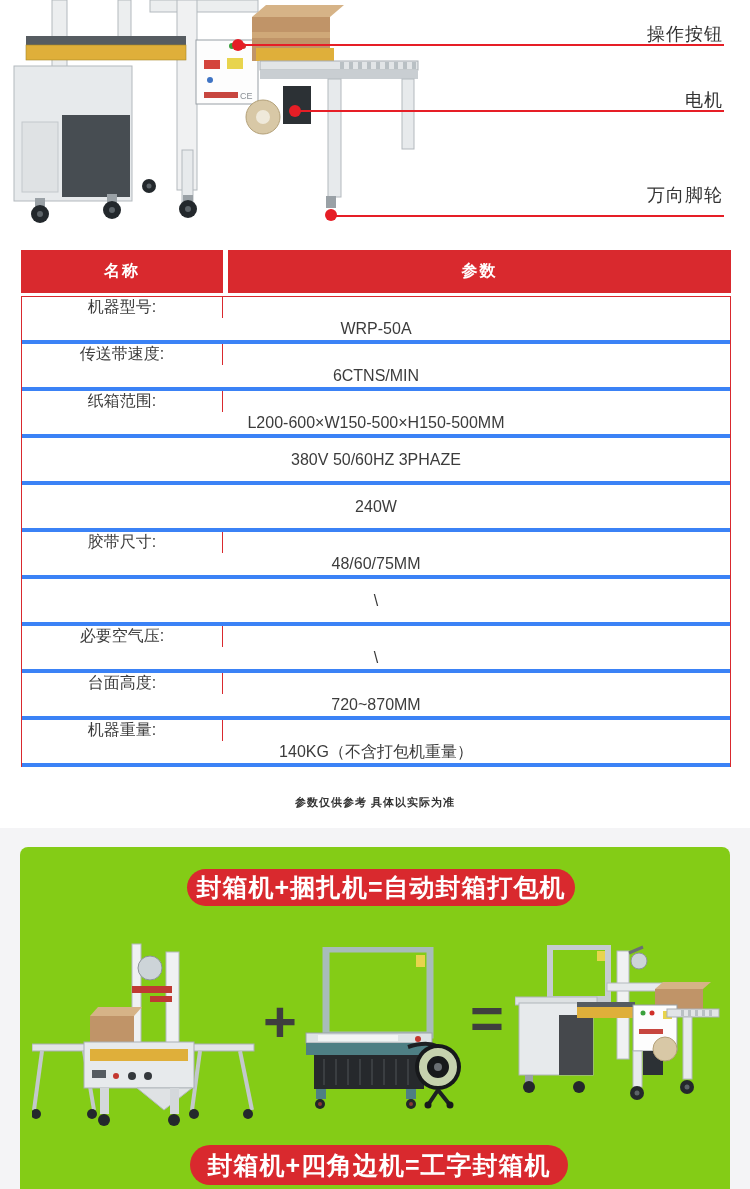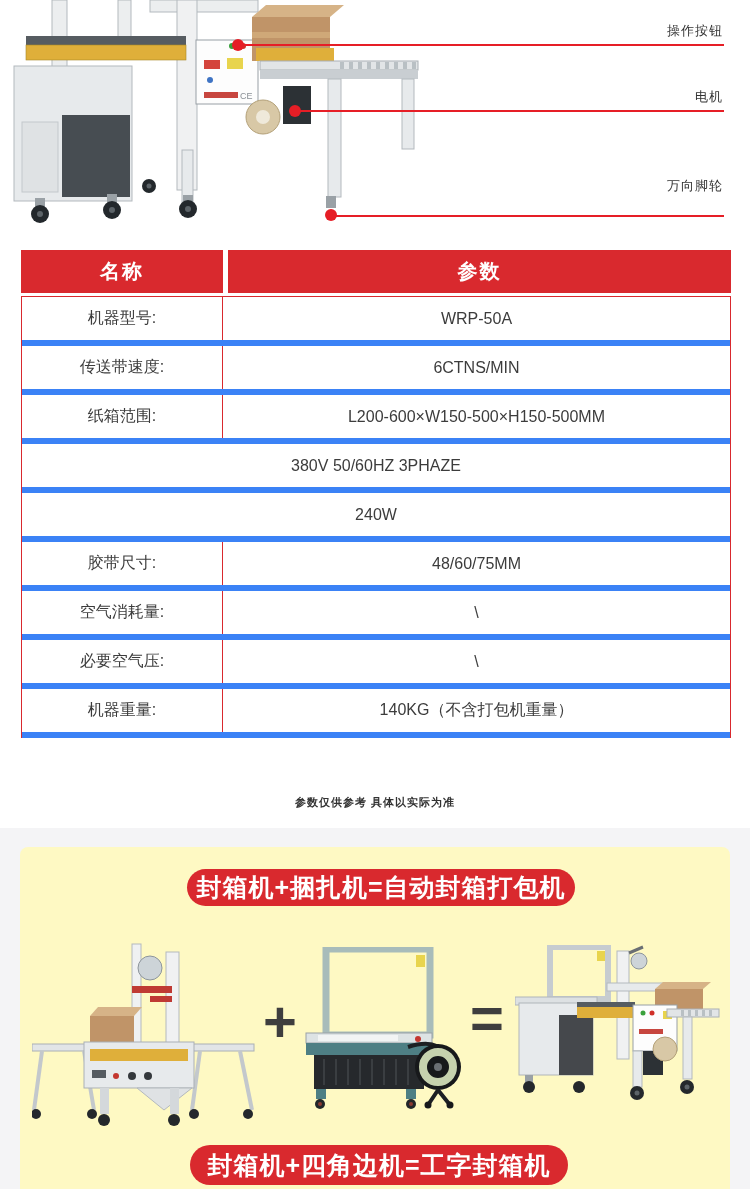--- a/index.html
+++ b/index.html
@@ -10,54 +10,54 @@
     -webkit-font-smoothing:antialiased;
   }
   .white-top{position:absolute;left:0;top:0;width:750px;height:828px;background:#ffffff;}
 
   
   .hero{position:absolute;left:0;top:0;width:750px;height:240px;}
   .hero svg{position:absolute;left:0;top:0;}
   .ann-line{position:absolute;height:2px;background:#e61e26;}
   .ann-dot{position:absolute;width:12px;height:12px;border-radius:50%;background:#e61e26;}
   .ann-label{
-    position:absolute;right:27px;font-size:13px;color:#333333;
+    position:absolute;right:27px;font-size:18px;color:#333333;
     letter-spacing:1px;white-space:nowrap;
   }
 
   
   .spec-table{position:absolute;left:21px;top:250px;width:710px;}
   .spec-head{display:flex;height:43px;}
   .spec-head .hcell{
-    background:#d9292e;color:#ffffff;font-size:20px;font-weight:bold;
+    background:#d9292e;color:#ffffff;font-size:16px;font-weight:bold;
     display:flex;align-items:center;justify-content:center;letter-spacing:2px;font-family:Liberation Mono, monospace;
   }
   .spec-head .hcell.left{width:202px;}
   .spec-head .hcell.right{flex:1;margin-left:5px;}
   .spec-body{
     margin-top:3px;
     border:1px solid #d9292e;border-bottom:none;
   }
-  .spec-row{display:flex;height:43px;border-bottom:6px solid #3b82f6;}
+  .spec-row{display:flex;height:43px;border-bottom:4px solid #3b82f6;flex-direction:column;}
   .spec-row .cell{
     display:flex;align-items:center;justify-content:center;
     font-size:16px;color:#3c3c3c;
   }
   .spec-row .cell.name{width:200px;border-right:1px solid #d9292e;}
   .spec-row .cell.value{flex:1;}
 
   .footnote{
     position:absolute;left:0;top:795px;width:750px;text-align:center;
     font-size:11px;font-weight:bold;color:#333333;letter-spacing:1px;
   }
 
   
   .combo-card{
     position:absolute;left:20px;top:847px;width:710px;height:342px;
-    background:#fef9c3;border-radius:8px 8px 0 0;
+    background:#84cc16;border-radius:8px 8px 0 0;
   }
   .banner{
     position:absolute;background:#d9292e;color:#ffffff;font-weight:bold;
     font-size:25px;text-align:center;letter-spacing:1px;white-space:nowrap;
   }
   .banner.one{left:167px;top:22px;width:388px;height:37px;line-height:37px;border-radius:19px;}
   .banner.two{left:170px;top:298px;width:378px;height:40px;line-height:40px;border-radius:20px;}
   .op{
     position:absolute;color:#3e3e3e;font-weight:bold;text-align:center;
   }
@@ -143,21 +143,21 @@
   <div class="ann-line" style="left:238px;top:44px;width:486px;"></div>
   <div class="ann-line" style="left:295px;top:110px;width:429px;"></div>
   <div class="ann-line" style="left:331px;top:215px;width:393px;"></div>
 
   <div class="ann-dot" style="left:232px;top:39px;"></div>
   <div class="ann-dot" style="left:289px;top:105px;"></div>
   <div class="ann-dot" style="left:325px;top:209px;"></div>
 
   <div class="ann-label" style="top:22px;">操作按钮</div>
   <div class="ann-label" style="top:88px;">电机</div>
-  <div class="ann-label" style="top:177px;font-family:Liberation Serif, serif;">万向脚轮</div>
+  <div class="ann-label" style="top:183px;font-family:Liberation Serif, serif;">万向脚轮</div>
 </div>
 
 <div class="spec-table">
   <div class="spec-head">
     <div class="hcell left">名称</div>
     <div class="hcell right">参数</div>
   </div>
   <div class="spec-body">
     <div class="spec-row">
       <div class="cell name">机器型号:</div>
@@ -175,26 +175,29 @@
       <div class="cell value">380V 50/60HZ 3PHAZE</div>
     </div>
     <div class="spec-row">
       <div class="cell value">240W</div>
     </div>
     <div class="spec-row">
       <div class="cell name">胶带尺寸:</div>
       <div class="cell value">48/60/75MM</div>
     </div>
     <div class="spec-row">
-      <div class="cell name">空气消耗量:</div>
       <div class="cell value">\</div>
     </div>
     <div class="spec-row">
       <div class="cell name">必要空气压:</div>
       <div class="cell value">\</div>
+    </div>
+    <div class="spec-row">
+      <div class="cell name">台面高度:</div>
+      <div class="cell value">720~870MM</div>
     </div>
     <div class="spec-row">
       <div class="cell name">机器重量:</div>
       <div class="cell value">140KG（不含打包机重量）</div>
     </div>
   </div>
 </div>
 
 <div class="footnote">参数仅供参考 具体以实际为准</div>
 

